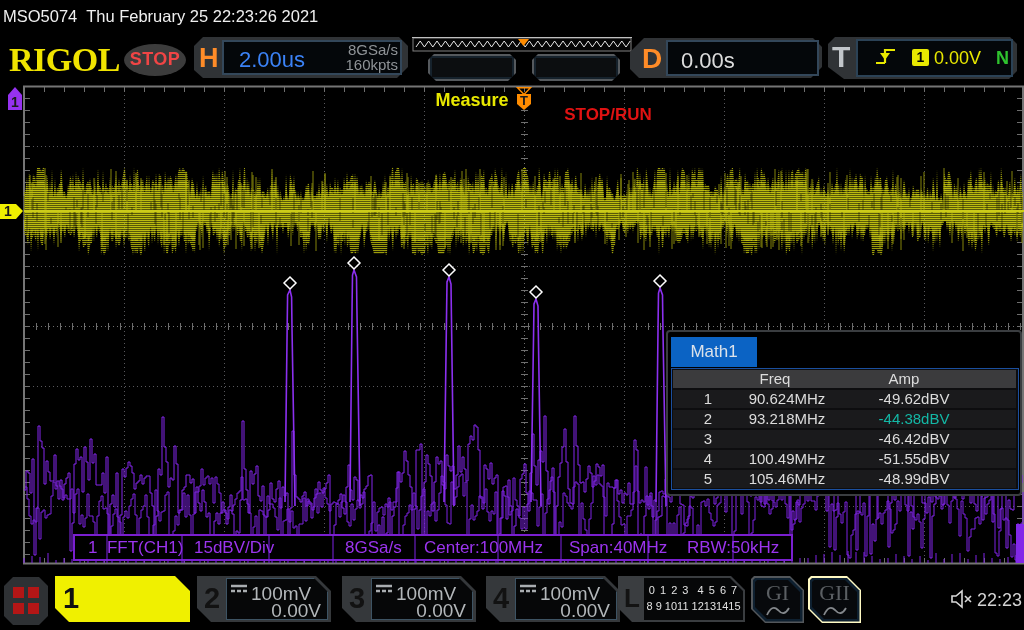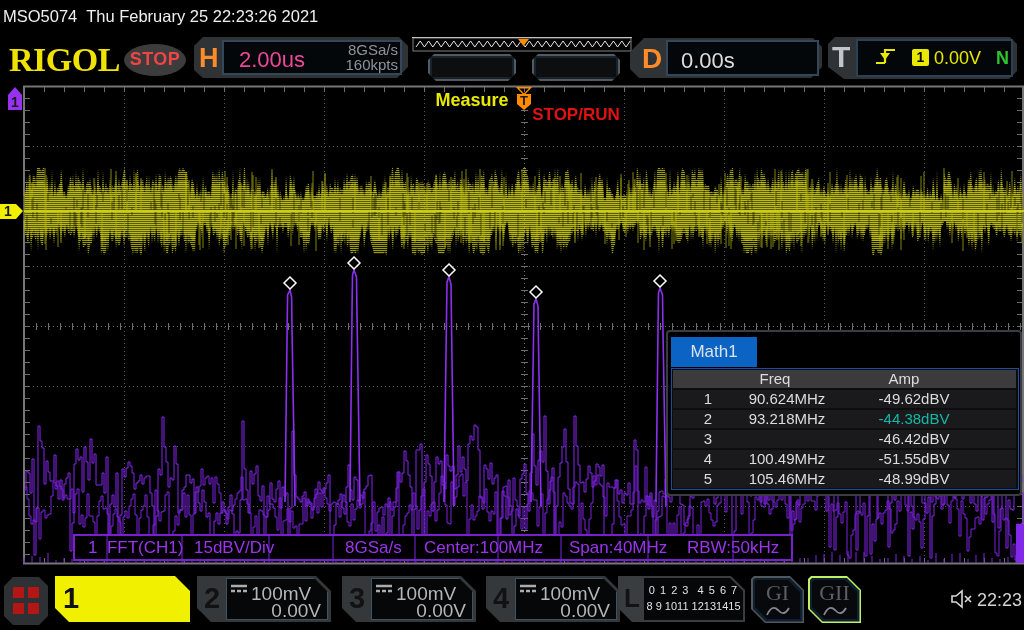--- a/index.html
+++ b/index.html
@@ -15,32 +15,32 @@
 .chin { position:absolute; background:#060708; }
 </style></head>
 <body>
 
 <div class="abs" style="left:3px;top:7px;font-size:16.5px;color:#efefef;">MSO5074&nbsp; Thu February 25 22:23:26 2021</div>
 <div class="abs" style="left:9px;top:41px;font-family:'Liberation Serif',serif;font-weight:bold;font-size:34px;color:#f0e300;letter-spacing:-0.5px;">RIGOL</div>
 <div class="abs" style="left:124px;top:44px;width:62px;height:32px;border-radius:50%;background:#3c3c3c;color:#f04545;font-weight:bold;font-size:18px;text-align:center;line-height:31px;letter-spacing:0.5px;">STOP</div>
 <div class="panel" style="left:194px;top:37px;width:214px;height:41px;clip-path:polygon(9px 0,205px 0,214px 9px,214px 30px,203px 41px,9px 41px,0 33px,0 9px);"></div>
 <div class="abs" style="left:199px;top:43px;width:24px;font-size:27px;font-weight:bold;color:#ff8c28;">H</div>
 <div class="ibox" style="left:222px;top:40px;width:180px;height:35px;"></div>
-<div class="abs" style="left:239px;top:47px;font-size:22px;color:#ec4899;">2.00us</div>
+<div class="abs" style="left:239px;top:47px;font-size:22px;color:#3b82f6;">2.00us</div>
 <div class="abs" style="left:330px;top:42px;width:68px;font-size:15px;color:#8f9397;text-align:right;line-height:15px;">8GSa/s<br>160kpts</div>
 <svg class="abs" style="left:0;top:0;" width="1024" height="85" viewBox="0 0 1024 85">
 <rect x="413" y="38" width="218" height="13" fill="#050505" stroke="#808080" stroke-width="1"></rect>
 <line x1="412" y1="37.5" x2="632" y2="37.5" stroke="#c0c0c0" stroke-width="1"></line>
 <path d="M416.0,47.0L420.2,41.0L424.4,47.0L428.6,41.0L432.8,47.0L437.0,41.0L441.2,47.0L445.4,41.0L449.6,47.0L453.8,41.0L458.0,47.0L462.2,41.0L466.4,47.0L470.6,41.0L474.8,47.0L479.0,41.0L483.2,47.0L487.4,41.0L491.6,47.0L495.8,41.0L500.0,47.0L504.2,41.0L508.4,47.0L512.6,41.0L516.8,47.0L521.0,41.0L525.2,47.0L529.4,41.0L533.6,47.0L537.8,41.0L542.0,47.0L546.2,41.0L550.4,47.0L554.6,41.0L558.8,47.0L563.0,41.0L567.2,47.0L571.4,41.0L575.6,47.0L579.8,41.0L584.0,47.0L588.2,41.0L592.4,47.0L596.6,41.0L600.8,47.0L605.0,41.0L609.2,47.0L613.4,41.0L617.6,47.0L621.8,41.0L626.0,47.0L630.2,41.0" stroke="#e8e8e8" stroke-width="1" fill="none"></path>
 <path d="M518,39 L529,39 L523.5,46 Z" fill="#ff8c00"></path>
 </svg>
 <div class="btn" style="left:428px;top:54px;width:88px;height:27px;clip-path:polygon(6px 0,82px 0,88px 6px,88px 19px,80px 27px,8px 27px,0 19px,0 6px);"></div>
 <div class="abs" style="left:428px;top:58px;width:88px;text-align:center;font-size:18px;font-weight:bold;color:#e8e800;margin-top:32px;">Measure</div>
 <div class="btn" style="left:532px;top:54px;width:88px;height:27px;clip-path:polygon(6px 0,82px 0,88px 6px,88px 19px,80px 27px,8px 27px,0 19px,0 6px);"></div>
-<div class="abs" style="left:532px;top:58px;width:88px;text-align:center;font-size:17px;font-weight:bold;color:#e01212;margin-top:47px;">STOP/RUN</div>
+<div class="abs" style="left:564px;top:58px;width:88px;text-align:center;font-size:17px;font-weight:bold;color:#e01212;margin-top:47px;">STOP/RUN</div>
 <div class="panel" style="left:630px;top:38px;width:192px;height:40px;clip-path:polygon(14px 0,183px 0,192px 9px,192px 29px,181px 40px,9px 40px,0 31px,0 14px);"></div>
 <div class="abs" style="left:642px;top:43px;font-size:28px;font-weight:bold;color:#ff8c28;">D</div>
 <div class="ibox" style="left:666px;top:40px;width:153px;height:36px;"></div>
 <div class="abs" style="left:681px;top:48px;font-size:22px;color:#dcdcdc;">0.00s</div>
 <div class="panel" style="left:828px;top:37px;width:189px;height:42px;clip-path:polygon(7px 0,182px 0,189px 7px,189px 34px,181px 42px,16px 42px,0 30px,0 7px);"></div>
 <div class="abs" style="left:832px;top:40px;font-size:30px;font-weight:bold;color:#c2c6ca;">T</div>
 <div class="ibox" style="left:856px;top:39px;width:157px;height:38px;border-color:#2b4256;"></div>
 <svg class="abs" style="left:856px;top:39px;" width="157" height="38" viewBox="0 0 157 38">
 <path d="M39,11 H29 V24 M29,24 H20" stroke="#e8e800" stroke-width="2.2" fill="none"></path>
 <path d="M24,14 H34 L29,21 Z" fill="#e8e800"></path>
@@ -195,21 +195,21 @@
 </div>
 <div class="abs" style="left:751px;top:576px;width:53px;height:47px;background:#53575b;clip-path:polygon(3px 0,39px 0,53px 14px,53px 47px,47px 47px,14px 47px,0 33px,0 3px);">
  <div class="abs" style="left:1.5px;top:1.5px;width:50px;height:44px;background:#0e2030;clip-path:polygon(3px 0,37px 0,50px 13px,50px 44px,13px 44px,0 31px,0 3px);">
   <div class="abs" style="left:2.5px;top:2.5px;width:45px;height:39px;background:#07090c;clip-path:polygon(2px 0,33px 0,45px 12px,45px 39px,12px 39px,0 27px,0 2px);"></div>
  </div>
  <div class="abs" style="left:0;top:4px;width:53px;text-align:center;font-family:'Liberation Serif',serif;font-size:22px;color:#5b5f63;">GI</div>
  <svg class="abs" style="left:15px;top:28px;" width="24" height="14" viewBox="0 0 24 14">
       <path d="M1,11 Q6,0 12,6 Q18,13 23,4" stroke="#84888c" stroke-width="1.8" fill="none"></path>
     </svg>
 </div>
-<div class="abs" style="left:808px;top:576px;width:53px;height:47px;background:#bef264;clip-path:polygon(3px 0,39px 0,53px 14px,53px 47px,47px 47px,14px 47px,0 33px,0 3px);">
+<div class="abs" style="left:808px;top:576px;width:53px;height:47px;background:#fef9c3;clip-path:polygon(3px 0,39px 0,53px 14px,53px 47px,47px 47px,14px 47px,0 33px,0 3px);">
  <div class="abs" style="left:1.5px;top:1.5px;width:50px;height:44px;background:#0e2030;clip-path:polygon(3px 0,37px 0,50px 13px,50px 44px,13px 44px,0 31px,0 3px);">
   <div class="abs" style="left:2.5px;top:2.5px;width:45px;height:39px;background:#07090c;clip-path:polygon(2px 0,33px 0,45px 12px,45px 39px,12px 39px,0 27px,0 2px);"></div>
  </div>
  <div class="abs" style="left:0;top:4px;width:53px;text-align:center;font-family:'Liberation Serif',serif;font-size:22px;color:#5b5f63;">GII</div>
  <svg class="abs" style="left:15px;top:28px;" width="24" height="14" viewBox="0 0 24 14">
       <path d="M1,11 Q6,0 12,6 Q18,13 23,4" stroke="#84888c" stroke-width="1.8" fill="none"></path>
     </svg>
 </div>
 <svg class="abs" style="left:950px;top:589px;" width="24" height="20" viewBox="0 0 24 20">
 <path d="M2,7 H6 L12,2 V18 L6,13 H2 Z" fill="none" stroke="#d8d8d8" stroke-width="1.6"></path>

